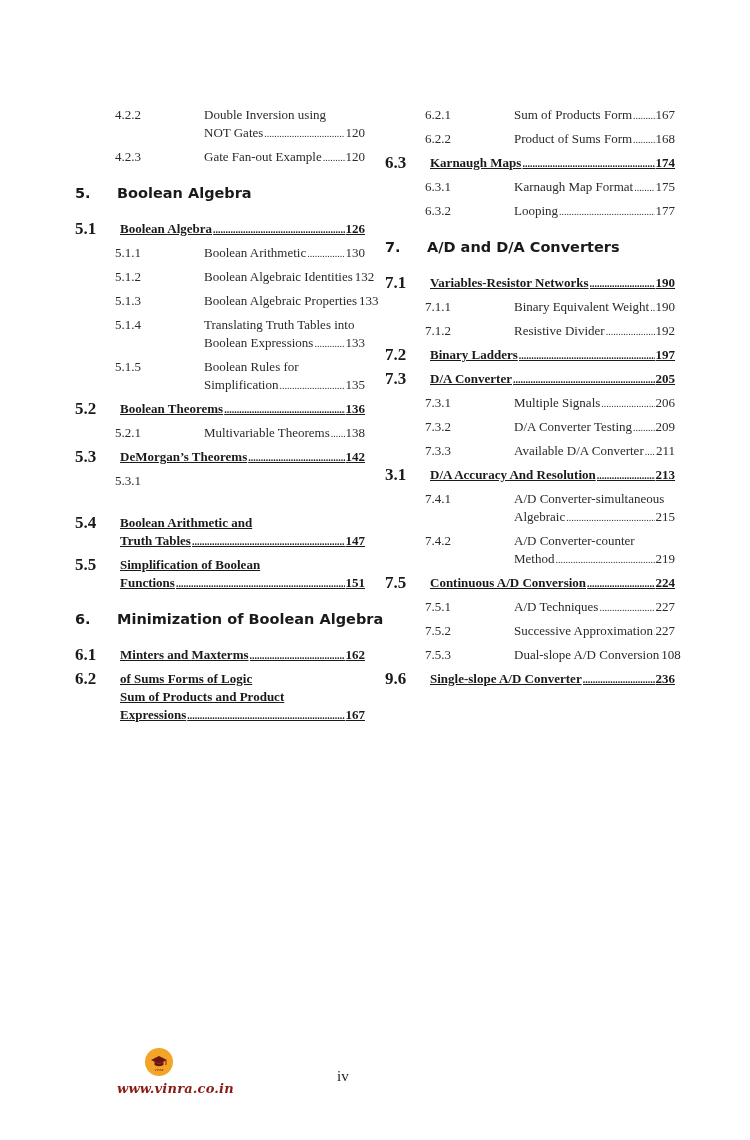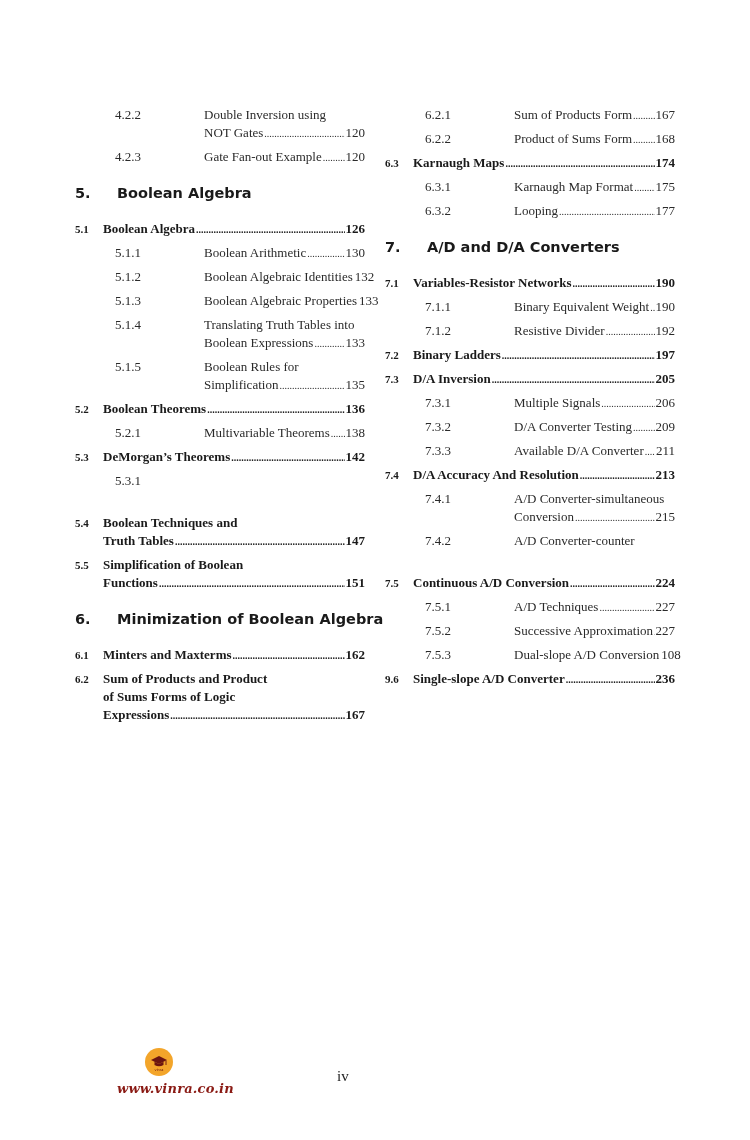--- a/index.html
+++ b/index.html
@@ -15,22 +15,22 @@
     .row { position: absolute; left: 0; right: 0; }
     .num { position: absolute; left: 0; white-space: nowrap; }
     .title-wrap { position: absolute; right: 0; }
 
     
     .chapter .num { font-family: "DejaVu Sans", sans-serif; font-weight: bold; font-size: 14.5px; }
     .chapter .title-wrap { left: 42px; font-family: "DejaVu Sans", sans-serif; font-weight: bold; font-size: 14.5px; }
 
     
     .section { font-weight: bold; font-size: 13px; line-height: 18px; }
-    .section .num { font-size: 11px; }
-    .section .title-wrap { left: 28px; }
+    .section .num { font-size: 17px; }
+    .section .title-wrap { left: 45px; text-decoration: underline; }
 
     
     .sub { font-size: 13px; line-height: 18px; color: #2a2a2a; }
     .sub .num { left: 40px; }
     .sub .title-wrap { left: 83px; margin-left: 46px; }
 
     .line { display: flex; align-items: baseline; white-space: nowrap; }
     .line .txt { flex: 0 0 auto; }
     .line .dots {
       flex: 1 1 auto; overflow: hidden; margin: 0 1px;
@@ -189,21 +189,21 @@
     </div>
     <div class="row sub" style="top: 472px;">
       <span class="num">5.3.1</span>
       <div class="title-wrap">
       </div>
     </div>
     <div class="row section" style="top: 514px;">
       <span class="num">5.4</span>
       <div class="title-wrap">
         <div class="line">
-          <span class="txt">Boolean Techniques and</span>
+          <span class="txt">Boolean Arithmetic and</span>
         </div>
         <div class="line">
           <span class="txt">Truth Tables</span>
           <span class="dots"></span>
           <span class="pg">147</span>
         </div>
       </div>
     </div>
     <div class="row section" style="top: 556px;">
       <span class="num">5.5</span>
@@ -233,24 +233,24 @@
           <span class="txt">Minters and Maxterms</span>
           <span class="dots"></span>
           <span class="pg">162</span>
         </div>
       </div>
     </div>
     <div class="row section" style="top: 670px;">
       <span class="num">6.2</span>
       <div class="title-wrap">
         <div class="line">
+          <span class="txt">of Sums Forms of Logic</span>
+        </div>
+        <div class="line">
           <span class="txt">Sum of Products and Product</span>
-        </div>
-        <div class="line">
-          <span class="txt">of Sums Forms of Logic</span>
         </div>
         <div class="line">
           <span class="txt">Expressions</span>
           <span class="dots"></span>
           <span class="pg">167</span>
         </div>
       </div>
     </div>
   </div>
 <div class="col col-right" id="col-right">
@@ -349,21 +349,21 @@
           <span class="txt">Binary Ladders</span>
           <span class="dots"></span>
           <span class="pg">197</span>
         </div>
       </div>
     </div>
     <div class="row section" style="top: 370px;">
       <span class="num">7.3</span>
       <div class="title-wrap">
         <div class="line">
-          <span class="txt">D/A Inversion</span>
+          <span class="txt">D/A Converter</span>
           <span class="dots"></span>
           <span class="pg">205</span>
         </div>
       </div>
     </div>
     <div class="row sub" style="top: 394px;">
       <span class="num">7.3.1</span>
       <div class="title-wrap">
         <div class="line">
           <span class="txt">Multiple Signals</span>
@@ -386,47 +386,52 @@
       <span class="num">7.3.3</span>
       <div class="title-wrap">
         <div class="line">
           <span class="txt">Available D/A Converter</span>
           <span class="dots"></span>
           <span class="pg">211</span>
         </div>
       </div>
     </div>
     <div class="row section" style="top: 466px;">
-      <span class="num">7.4</span>
+      <span class="num">3.1</span>
       <div class="title-wrap">
         <div class="line">
           <span class="txt">D/A Accuracy And Resolution</span>
           <span class="dots"></span>
           <span class="pg">213</span>
         </div>
       </div>
     </div>
     <div class="row sub" style="top: 490px;">
       <span class="num">7.4.1</span>
       <div class="title-wrap">
         <div class="line">
           <span class="txt">A/D Converter-simultaneous</span>
         </div>
         <div class="line">
-          <span class="txt">Conversion</span>
+          <span class="txt">Algebraic</span>
           <span class="dots"></span>
           <span class="pg">215</span>
         </div>
       </div>
     </div>
     <div class="row sub" style="top: 532px;">
       <span class="num">7.4.2</span>
       <div class="title-wrap">
         <div class="line">
           <span class="txt">A/D Converter-counter</span>
+        </div>
+        <div class="line">
+          <span class="txt">Method</span>
+          <span class="dots"></span>
+          <span class="pg">219</span>
         </div>
       </div>
     </div>
     <div class="row section" style="top: 574px;">
       <span class="num">7.5</span>
       <div class="title-wrap">
         <div class="line">
           <span class="txt">Continuous A/D Conversion</span>
           <span class="dots"></span>
           <span class="pg">224</span>

